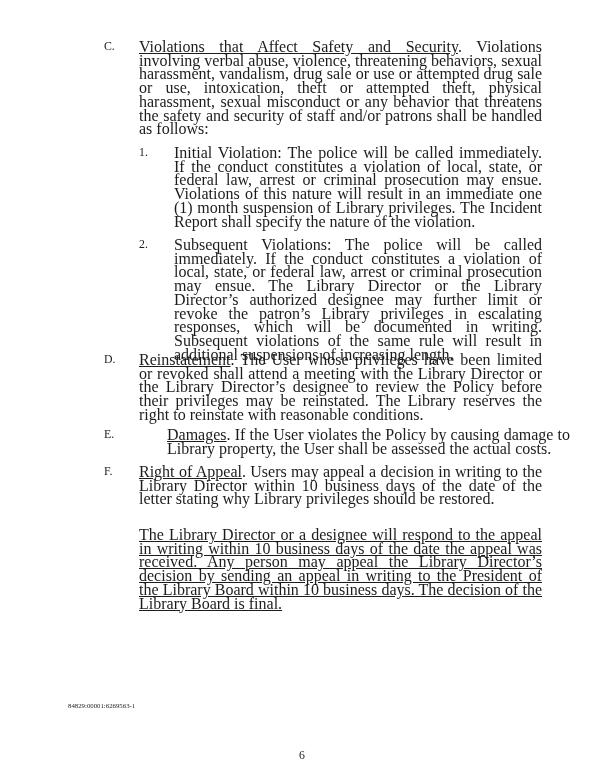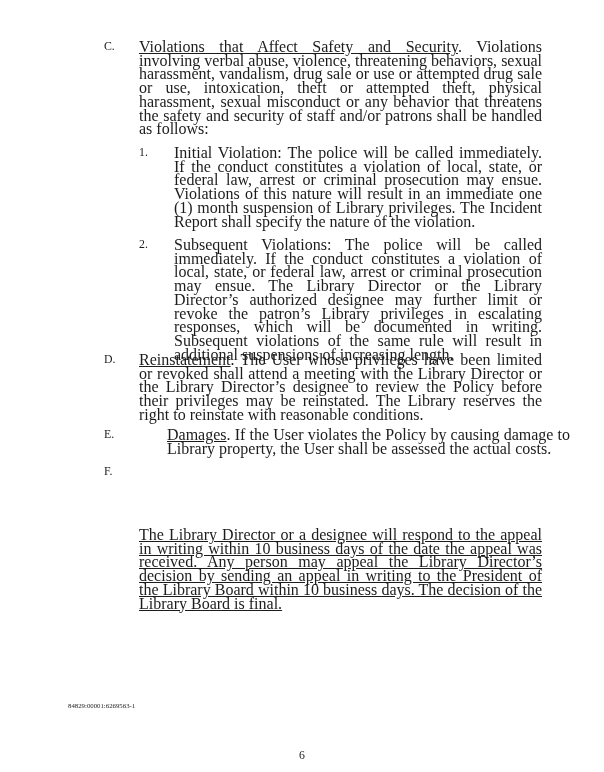--- a/index.html
+++ b/index.html
@@ -60,20 +60,21 @@
   <div class="lbl" style="top:238px; left:139px;">2.</div>
   <div class="txt" style="top:238px; left:174px; width:368px;"><span class="i">Subsequent Violations</span><span>:  The police will be called immediately.  If the conduct constitutes a violation of local, state, or federal law, arrest or criminal prosecution may ensue.  The Library Director or the Library Director’s authorized designee may further limit or revoke the patron’s Library privileges in escalating responses, which will be documented in writing.  Subsequent violations of the same rule will result in additional suspensions of increasing length.</span></div>
 
   <div class="lbl" style="top:353px; left:104px;">D.</div>
   <div class="txt" style="top:353px; left:139px; width:403px;"><span class="u">Reinstatement</span><span>.  The User whose privileges have been limited or revoked shall attend a meeting with the Library Director or the Library Director’s designee to review the Policy before their privileges may be reinstated.  The Library reserves the right to reinstate with reasonable conditions.</span></div>
 
   <div class="lbl" style="top:428px; left:104px;">E.</div>
   <div class="txt" style="top:428px; left:139px; width:403px;margin-left:28px;"><span class="u">Damages</span><span>.  If the User violates the Policy by causing damage to Library property, the User shall be assessed the actual costs.</span></div>
 
   <div class="lbl" style="top:465px; left:104px;">F.</div>
+  <div class="txt" style="top:465px; left:139px; width:403px;"><span class="u">Right of Appeal</span><span>.  Users may appeal a decision in writing to the Library Director within 10 business days of the date of the letter stating why Library privileges should be restored.</span></div>
 
   <div class="txt" style="top:528px; left:139px; width:403px;text-decoration:underline;">The Library Director or a designee will respond to the appeal in writing within 10 business days of the date the appeal was received.  Any person may appeal the Library Director’s decision by sending an appeal in writing to the President of the Library Board within 10 business days.  The decision of the Library Board is final.</div>
 
 
   <div class="small" style="top:702px; left:68px;">84829:00001:6269563-1</div>
 
   <div class="pagenum" style="top:749px;">6</div>
 
 </div>
 

